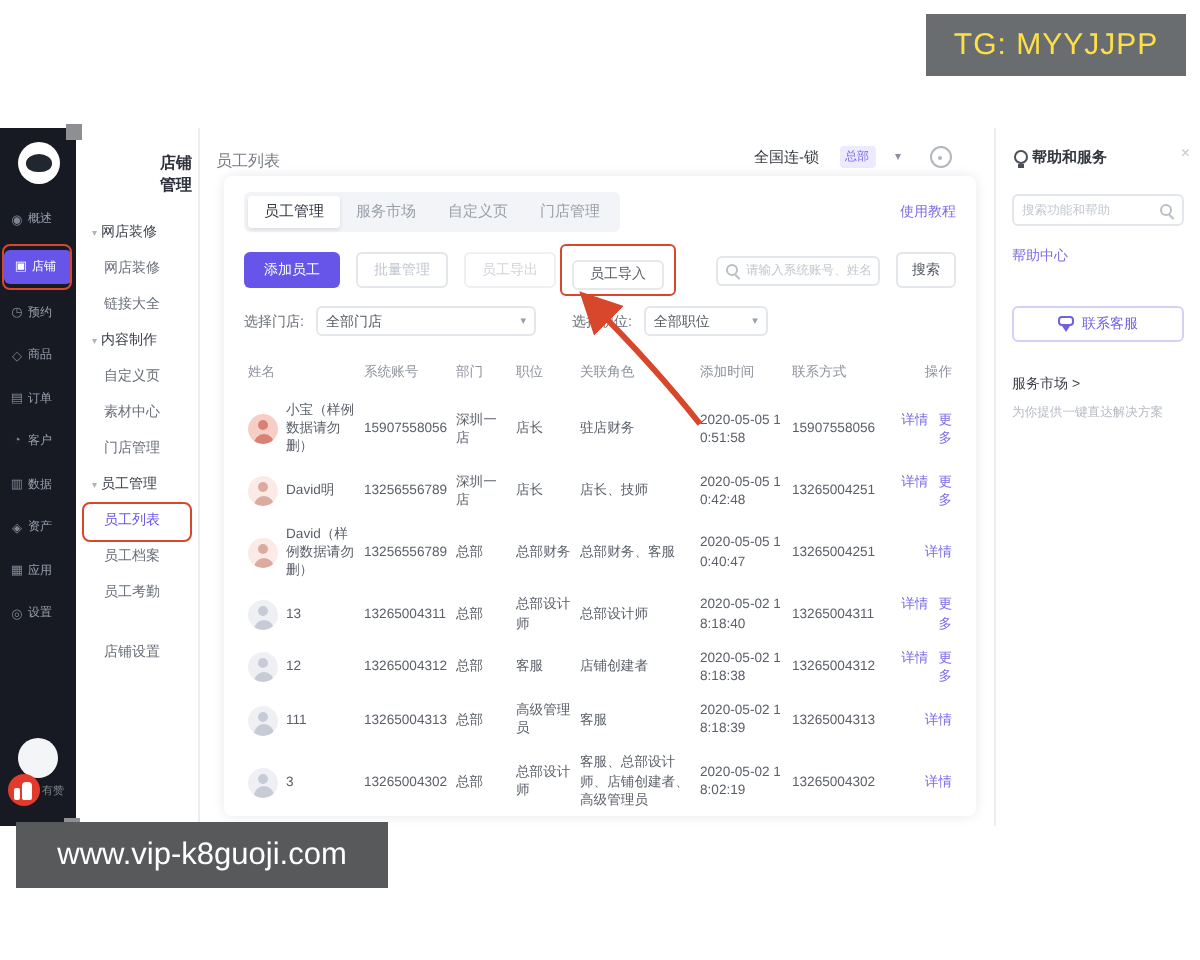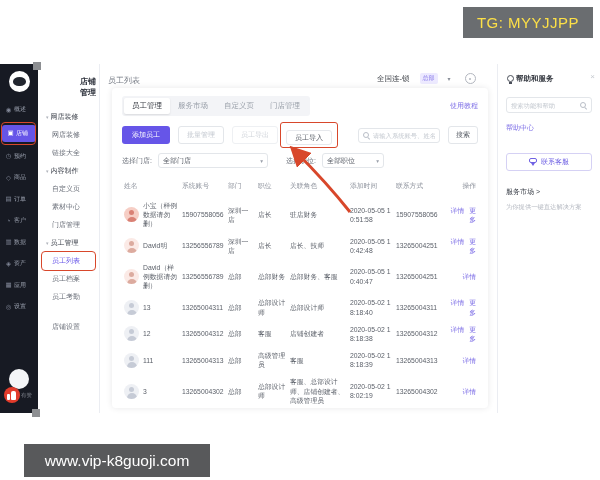--- a/index.html
+++ b/index.html
@@ -102,21 +102,21 @@
   .btn-contact { margin-top:20px; border:1px solid #d5d1f4; color:#6f61e3; border-radius:3px; height:18px; display:flex; align-items:center; justify-content:center; gap:4px; font-size:7px; background:#fff; }
   .chat { position:relative; width:8px; height:8px; flex:none; }
   .chat::before { content:""; position:absolute; inset:0 0 3px 0; border:1px solid #6f61e3; border-radius:2px; }
   .chat::after { content:""; position:absolute; left:2px; bottom:0; border-left:2px solid transparent; border-right:2px solid transparent; border-top:3px solid #6f61e3; }
   .market { font-size:7px; color:#3a3f48; margin-top:16px; }
   .help-caption { font-size:6.3px; color:#b6bac2; margin-top:6px; line-height:1.4; }
 
   
   .arrow-svg { position:absolute; left:283px; top:143px; width:80px; height:80px; pointer-events:none; }
   .tg-badge { position:absolute; left:463px; top:7px; width:130px; height:31px; background:#6a6d70; color:#fde047; font-size:15px; display:flex; align-items:center; justify-content:center; letter-spacing:.5px; }
-  .url-badge { position:absolute; left:8px; top:444px; width:186px; height:33px; background:#58595b; color:#fff; font-size:15.5px; display:flex; align-items:center; justify-content:center;margin-left:16px; }
+  .url-badge { position:absolute; left:8px; top:411px; width:186px; height:33px; background:#58595b; color:#fff; font-size:15.5px; display:flex; align-items:center; justify-content:center; }
   .handle { position:absolute; width:8px; height:8px; background:#8d8f92; }
   .handle.top { left:33px; top:62px; }
   .handle.bottom { left:32px; top:409px; }
 </style>
 </head>
 <body>
 
 <div class="app">
 
   <div class="dsb">

